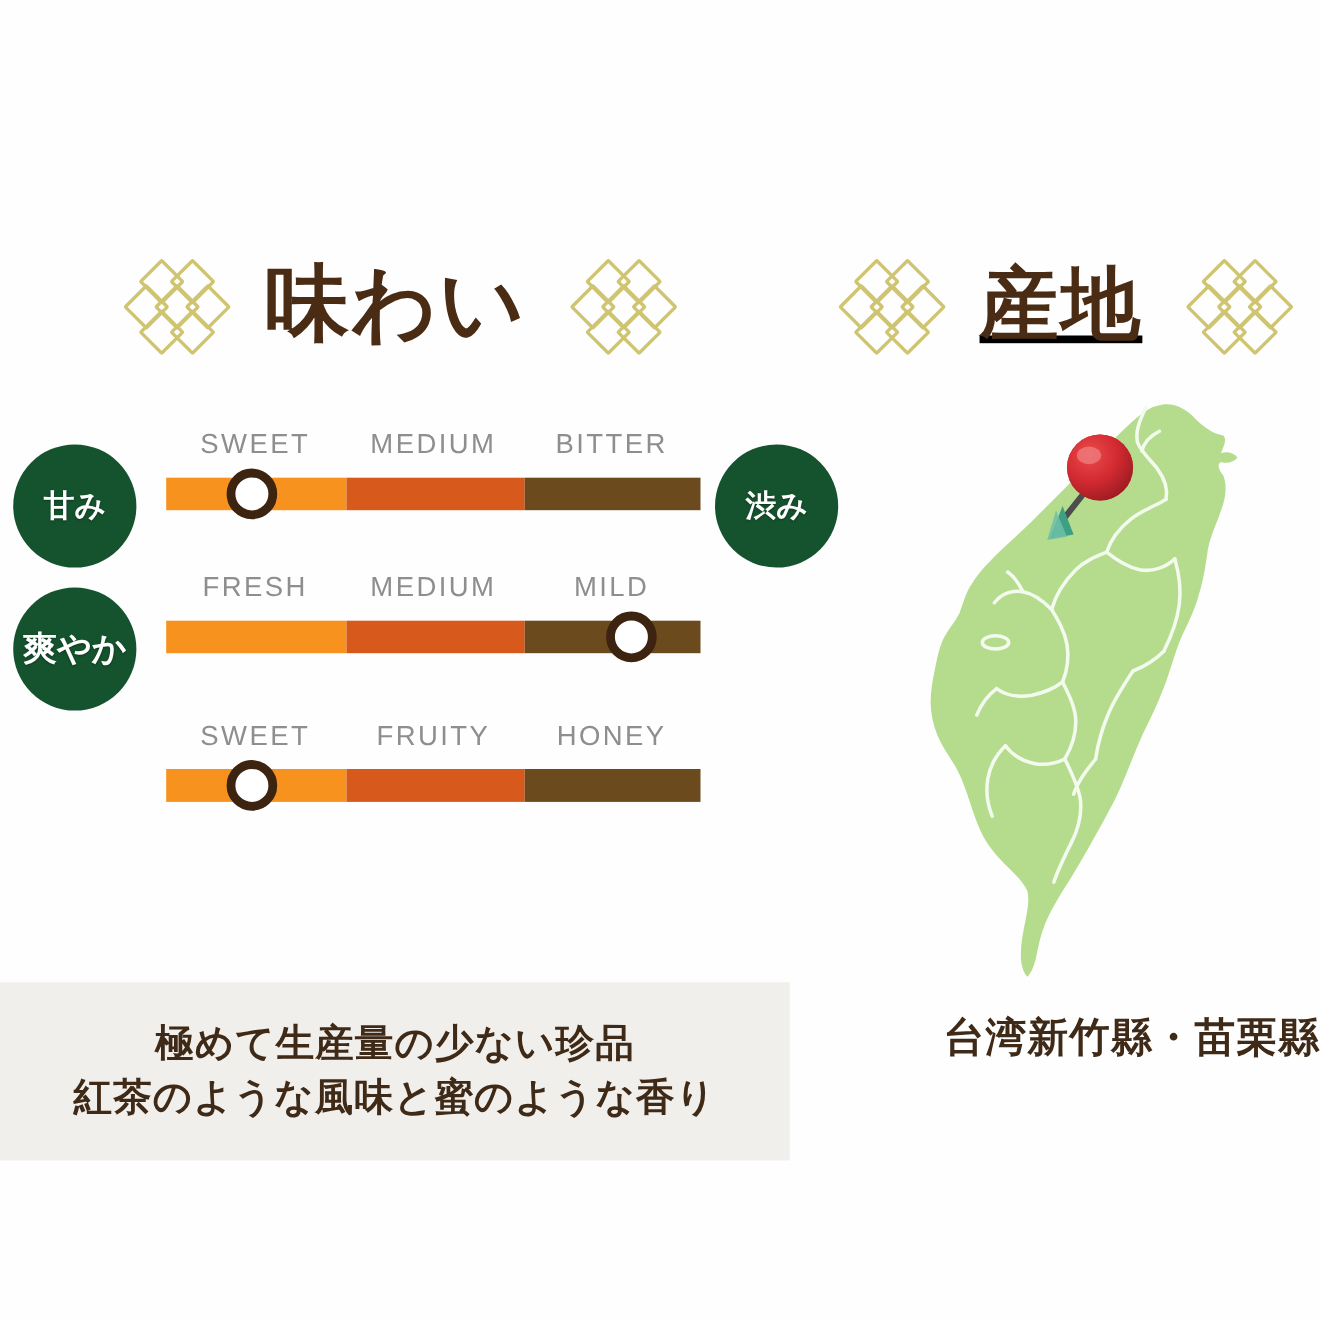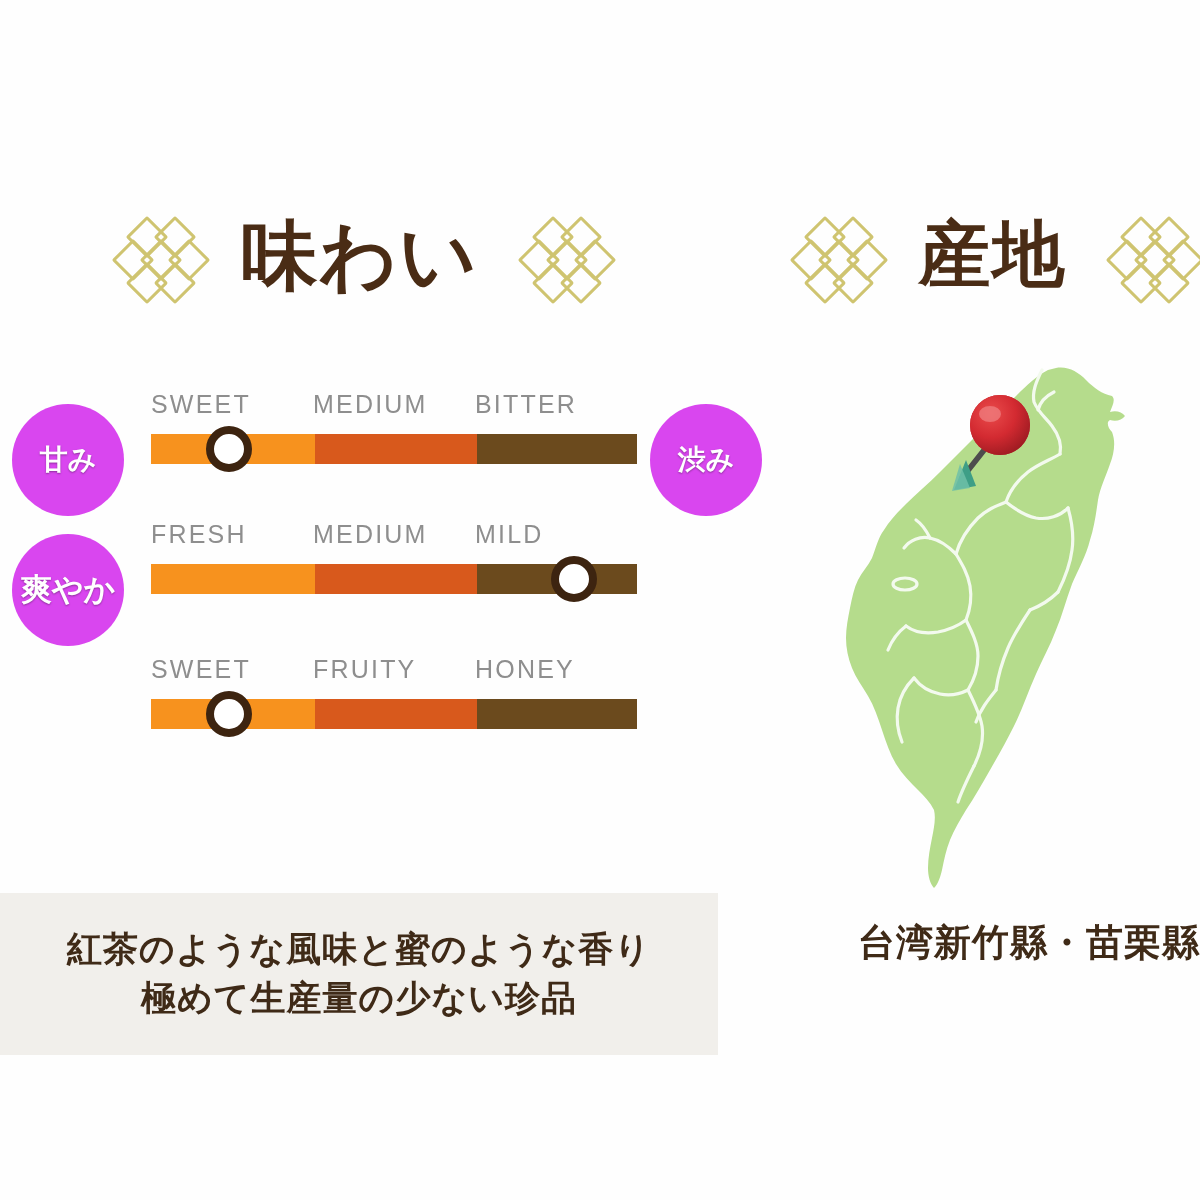--- a/index.html
+++ b/index.html
@@ -16,25 +16,26 @@
     position: relative;
     width: 1200px;
     height: 1200px;
     background: #fefefe;
   }
 
   
   .section-title {
     position: absolute;
     display: flex;
+    align-items: center;
     justify-content: center;
     gap: 42px;
   }
   .section-title.left  { left: 95px;  top: 218px; width: 530px; height: 115px; }
-  .section-title.right { left: 795px; top: 218px; width: 395px; height: 115px; }
+  .section-title.right { left: 767px; top: 218px; width: 395px; height: 115px; text-decoration: underline; }
 
   .title-text {
     font-family: "DejaVu Sans", sans-serif;
     font-size: 76px;
     font-weight: 700;
     color: #4a2c15;
     letter-spacing: 2px;
     line-height: 1;
     white-space: nowrap;
   }
@@ -64,21 +65,21 @@
 
   .slider-row { position: absolute; left: 0; width: 790px; height: 135px; }
   .slider-row.r1 { top: 10px; }
   .slider-row.r2 { top: 140px; }
   .slider-row.r3 { top: 275px; }
 
   .pill {
     position: absolute;
     width: 112px; height: 112px;
     border-radius: 50%;
-    background: #d946ef;
+    background: #14532d;
     display: flex;
     align-items: center;
     justify-content: center;
     color: #ffffff;
     font-family: "DejaVu Sans", sans-serif;
     font-weight: 700;
     font-size: 28px;
     letter-spacing: 0px;
     top: 14px;
     text-shadow: 0 1px 2px rgba(0,0,0,.35);
@@ -88,20 +89,21 @@
   .pill.two   { font-size: 31px; }
 
   .scale-labels {
     position: absolute;
     left: 151px; top: 0px;
     width: 486px; height: 34px;
     display: flex;
   }
   .scale-labels span {
     flex: 1 1 33.333%;
+    text-align: center;
     font-family: "Liberation Sans", sans-serif;
     font-size: 25px;
     font-weight: 400;
     color: #8e8e8e;
     letter-spacing: 2.2px;
     white-space: nowrap;
   }
 
   .bar {
     position: absolute;
@@ -257,22 +259,22 @@
       <div class="bar">
         <div class="seg s1"></div>
         <div class="seg s2"></div>
         <div class="seg s3"></div>
       </div>
       <div class="knob" style="left: 205.76px;"></div>
     </div>
   </div>
 
   <div id="caption-box">
+    <div>極めて生産量の少ない珍品</div>
     <div>紅茶のような風味と蜜のような香り</div>
-    <div>極めて生産量の少ない珍品</div>
   </div>
 
   <div id="origin-panel">
     <div id="map-wrap">
       <svg viewBox="0 0 350 530" xmlns="http://www.w3.org/2000/svg">
 
         <path d="M246 8 C258 6 268 12 276 20 C284 28 292 34 302 36
                  C306 40 302 46 300 52 C306 50 312 52 315 56
                  C312 60 306 62 300 60 C296 62 298 68 302 72
                  C306 82 304 94 300 104 C296 116 290 128 288 140

